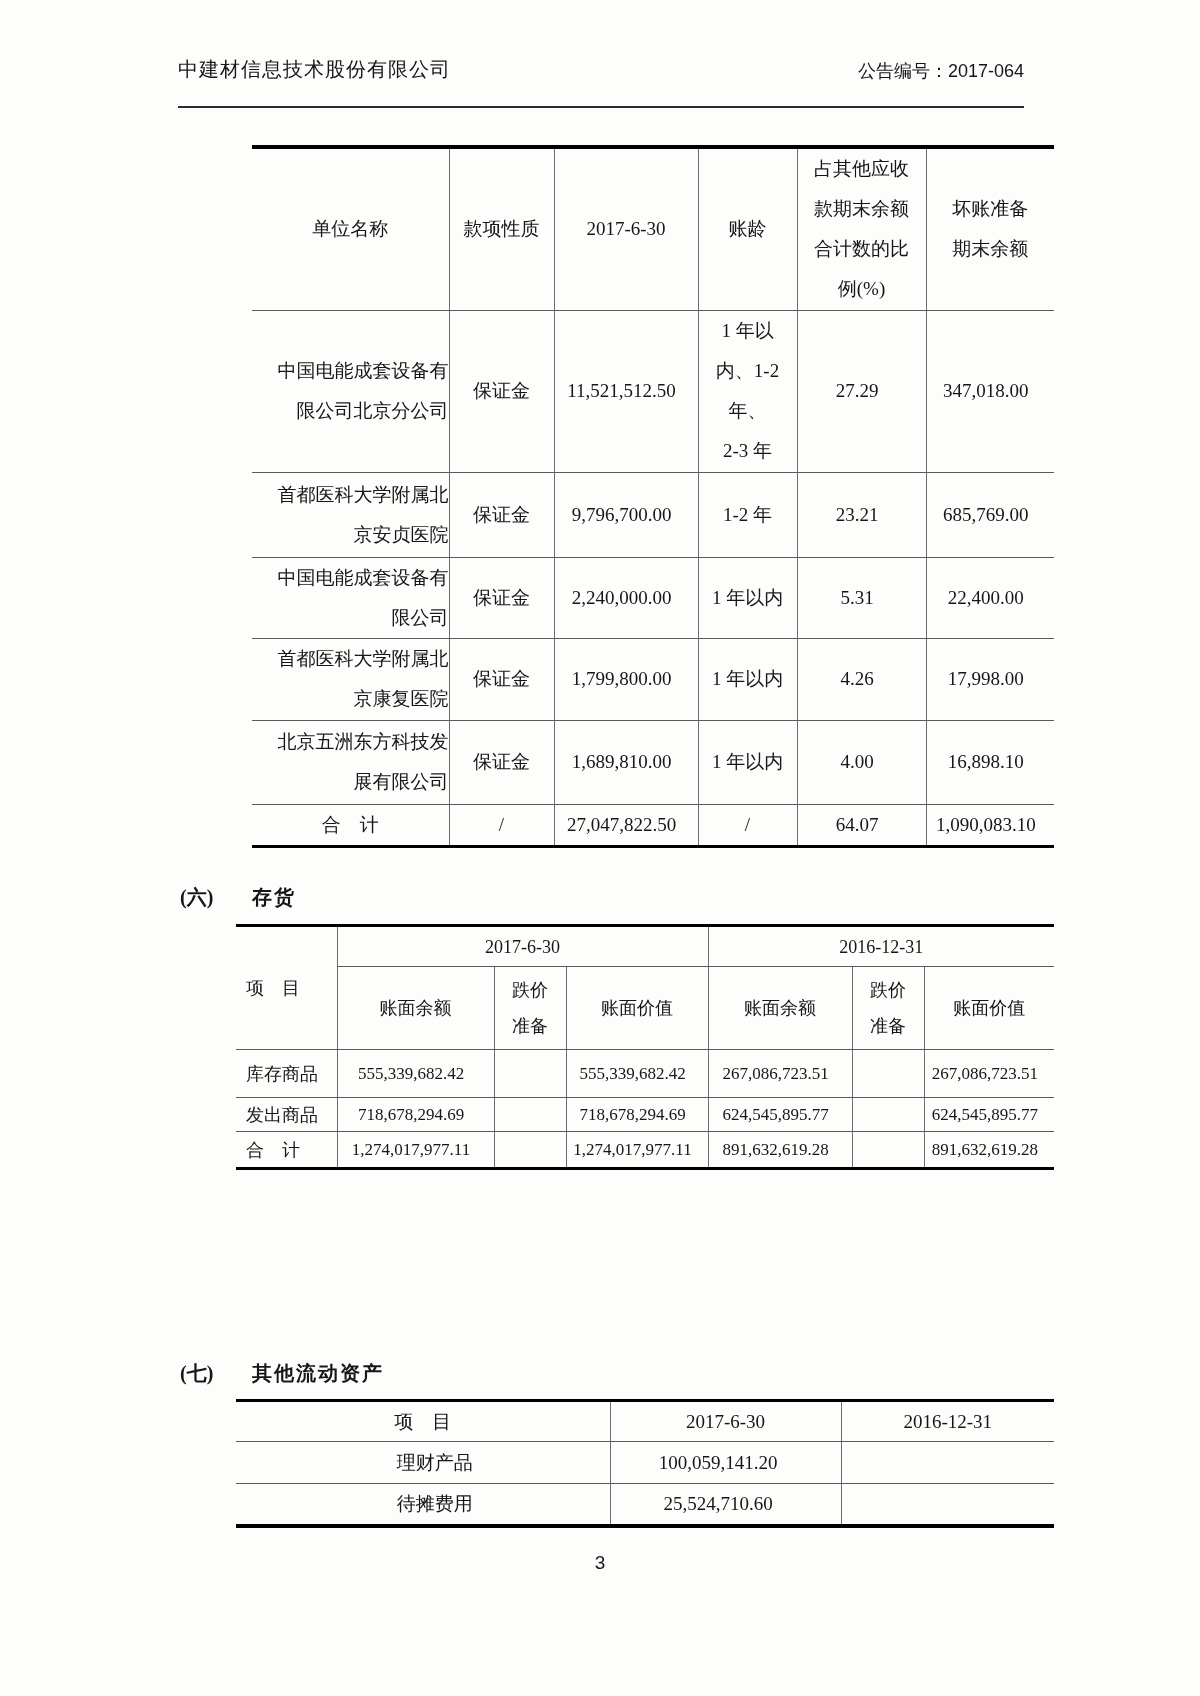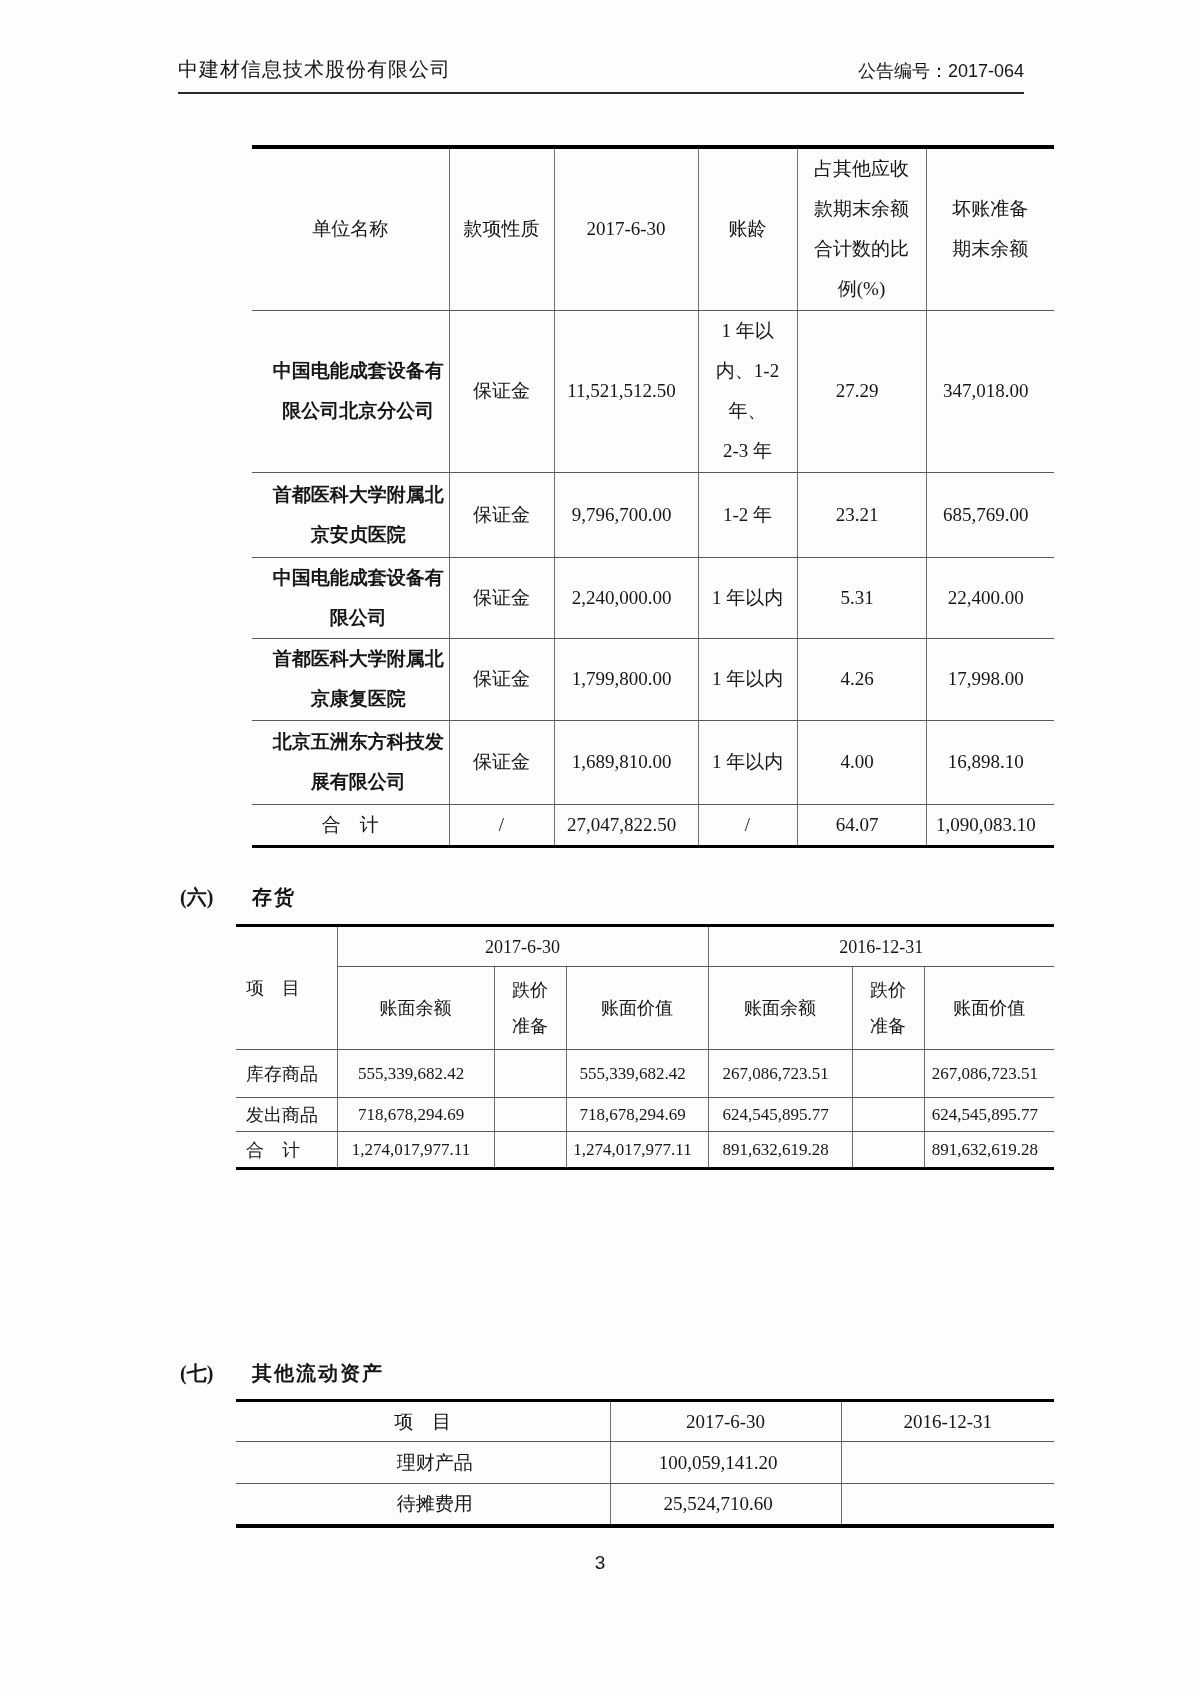--- a/index.html
+++ b/index.html
@@ -5,34 +5,34 @@
   html,body { margin:0; padding:0; background:#e9e9e9; }
   .page {
     position:relative; width:1200px; height:1696px; margin:0 auto;
     background:#fdfdfc; color:#161616; overflow:hidden;
     font-family:"Liberation Serif","DejaVu Serif",serif;
   }
   
   .doc-header {
     position:absolute; left:178px; top:56px; width:846px;
     display:flex; justify-content:space-between; align-items:flex-end;
-    border-bottom:2px solid #2b2b2b; padding-bottom:9px;
+    border-bottom:2px solid #2b2b2b; padding-bottom:23px;
     font-family:"Liberation Sans","DejaVu Sans",sans-serif;
   }
   .company { font-size:20px; letter-spacing:1px; }
   .notice  { font-size:18px;margin-left:16px; }
   
   table { border-collapse:collapse; table-layout:fixed; }
   td,th { font-weight:normal; vertical-align:middle; white-space:pre-line;
           padding:0; overflow:hidden; }
   .vl { border-left:1px solid #6e6e6e; }            
   tr.hl > td, tr.hl > th { border-bottom:1px solid #5a5a5a; } 
   .c { text-align:center; }
   .r { text-align:center; padding-right:9px;font-family:Liberation Serif, serif; }
-  .l { text-align:center;  padding-left:16px;font-weight:bold; }
+  .l { text-align:right;  padding-left:16px; }
   
   .t1 { position:absolute; left:252px; top:145px; width:802px;
         border-top:4px solid #000; border-bottom:3px solid #000;
         font-size:19px; }
   .t1 td, .t1 th { line-height:40px; }
   
   .sec { position:absolute; left:180px; font-size:20px; font-weight:bold; }
   .sec-idx { display:inline-block; width:72px; }
   .sec-title { font-family:"Liberation Sans","DejaVu Sans",sans-serif; letter-spacing:2px; }
   

